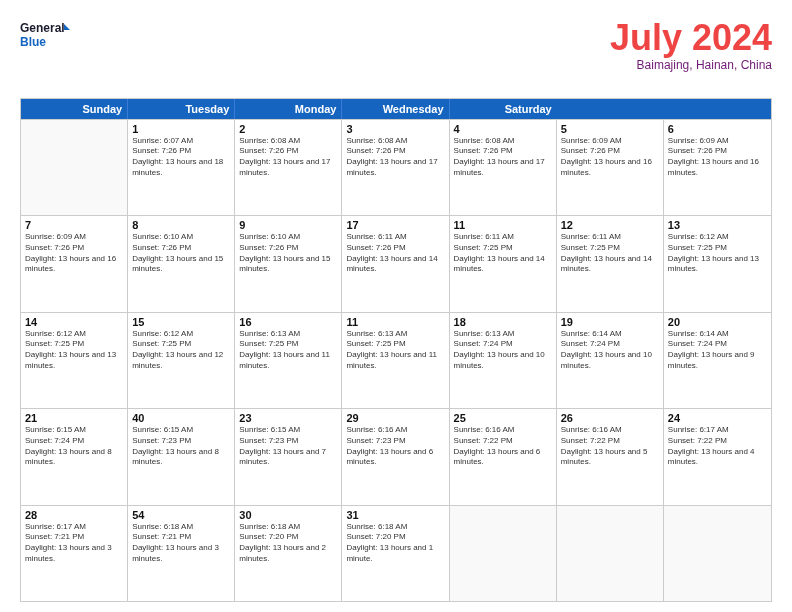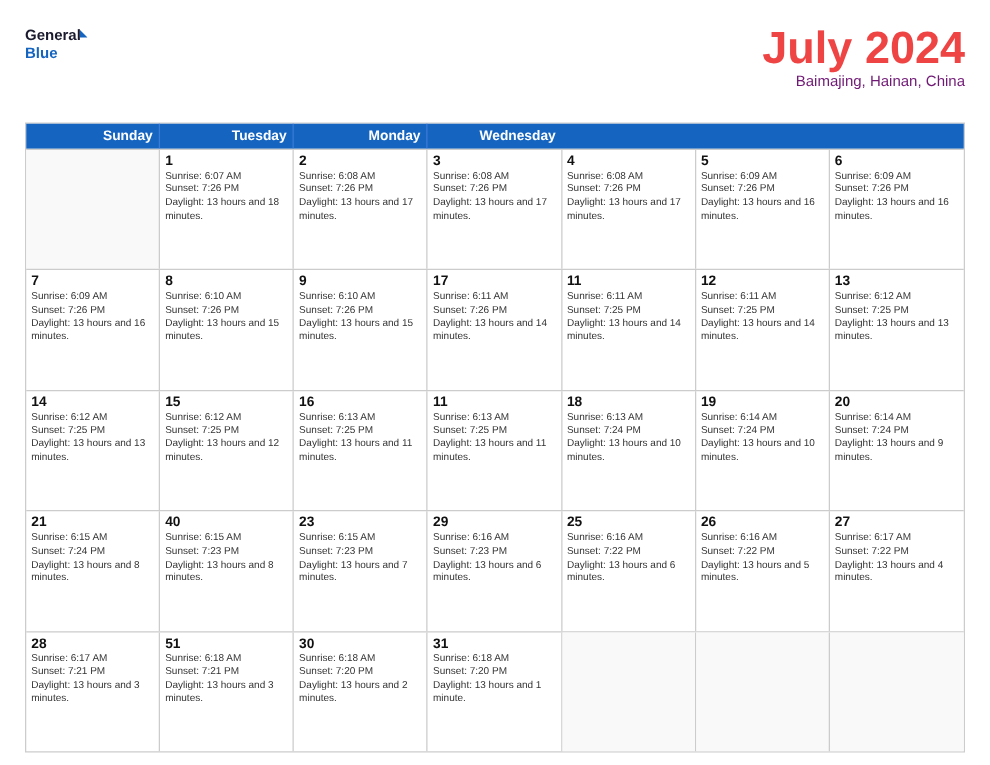--- a/index.html
+++ b/index.html
@@ -113,20 +113,21 @@
       <div class="subtitle">Baimajing, Hainan, China</div>
     </div>
   </div>
 
   <div class="calendar">
     <div class="cal-header" id="cal-header-row">
         <div class="cal-header-cell">Sunday</div>
         <div class="cal-header-cell">Tuesday</div>
         <div class="cal-header-cell">Monday</div>
         <div class="cal-header-cell">Wednesday</div>
+        <div class="cal-header-cell">Saturday</div>
       </div>
     <div class="cal-body" id="cal-body">
         <div class="cal-row">
           <div class="cal-cell empty"></div>
           <div class="cal-cell">
             <span class="day-num">1</span>
         <div class="cell-text">Sunrise: 6:07 AM<br>Sunset: 7:26 PM<br>Daylight: 13 hours and 18 minutes.</div>
           </div>
           <div class="cal-cell">
             <span class="day-num">2</span>
@@ -228,31 +229,31 @@
           </div>
           <div class="cal-cell">
             <span class="day-num">25</span>
         <div class="cell-text">Sunrise: 6:16 AM<br>Sunset: 7:22 PM<br>Daylight: 13 hours and 6 minutes.</div>
           </div>
           <div class="cal-cell">
             <span class="day-num">26</span>
         <div class="cell-text">Sunrise: 6:16 AM<br>Sunset: 7:22 PM<br>Daylight: 13 hours and 5 minutes.</div>
           </div>
           <div class="cal-cell">
-            <span class="day-num">27</span>
+            <span class="day-num">24</span>
         <div class="cell-text">Sunrise: 6:17 AM<br>Sunset: 7:22 PM<br>Daylight: 13 hours and 4 minutes.</div>
           </div>
         </div>
         <div class="cal-row">
           <div class="cal-cell">
             <span class="day-num">28</span>
         <div class="cell-text">Sunrise: 6:17 AM<br>Sunset: 7:21 PM<br>Daylight: 13 hours and 3 minutes.</div>
           </div>
           <div class="cal-cell">
-            <span class="day-num">51</span>
+            <span class="day-num">54</span>
         <div class="cell-text">Sunrise: 6:18 AM<br>Sunset: 7:21 PM<br>Daylight: 13 hours and 3 minutes.</div>
           </div>
           <div class="cal-cell">
             <span class="day-num">30</span>
         <div class="cell-text">Sunrise: 6:18 AM<br>Sunset: 7:20 PM<br>Daylight: 13 hours and 2 minutes.</div>
           </div>
           <div class="cal-cell">
             <span class="day-num">31</span>
         <div class="cell-text">Sunrise: 6:18 AM<br>Sunset: 7:20 PM<br>Daylight: 13 hours and 1 minute.</div>
           </div>

